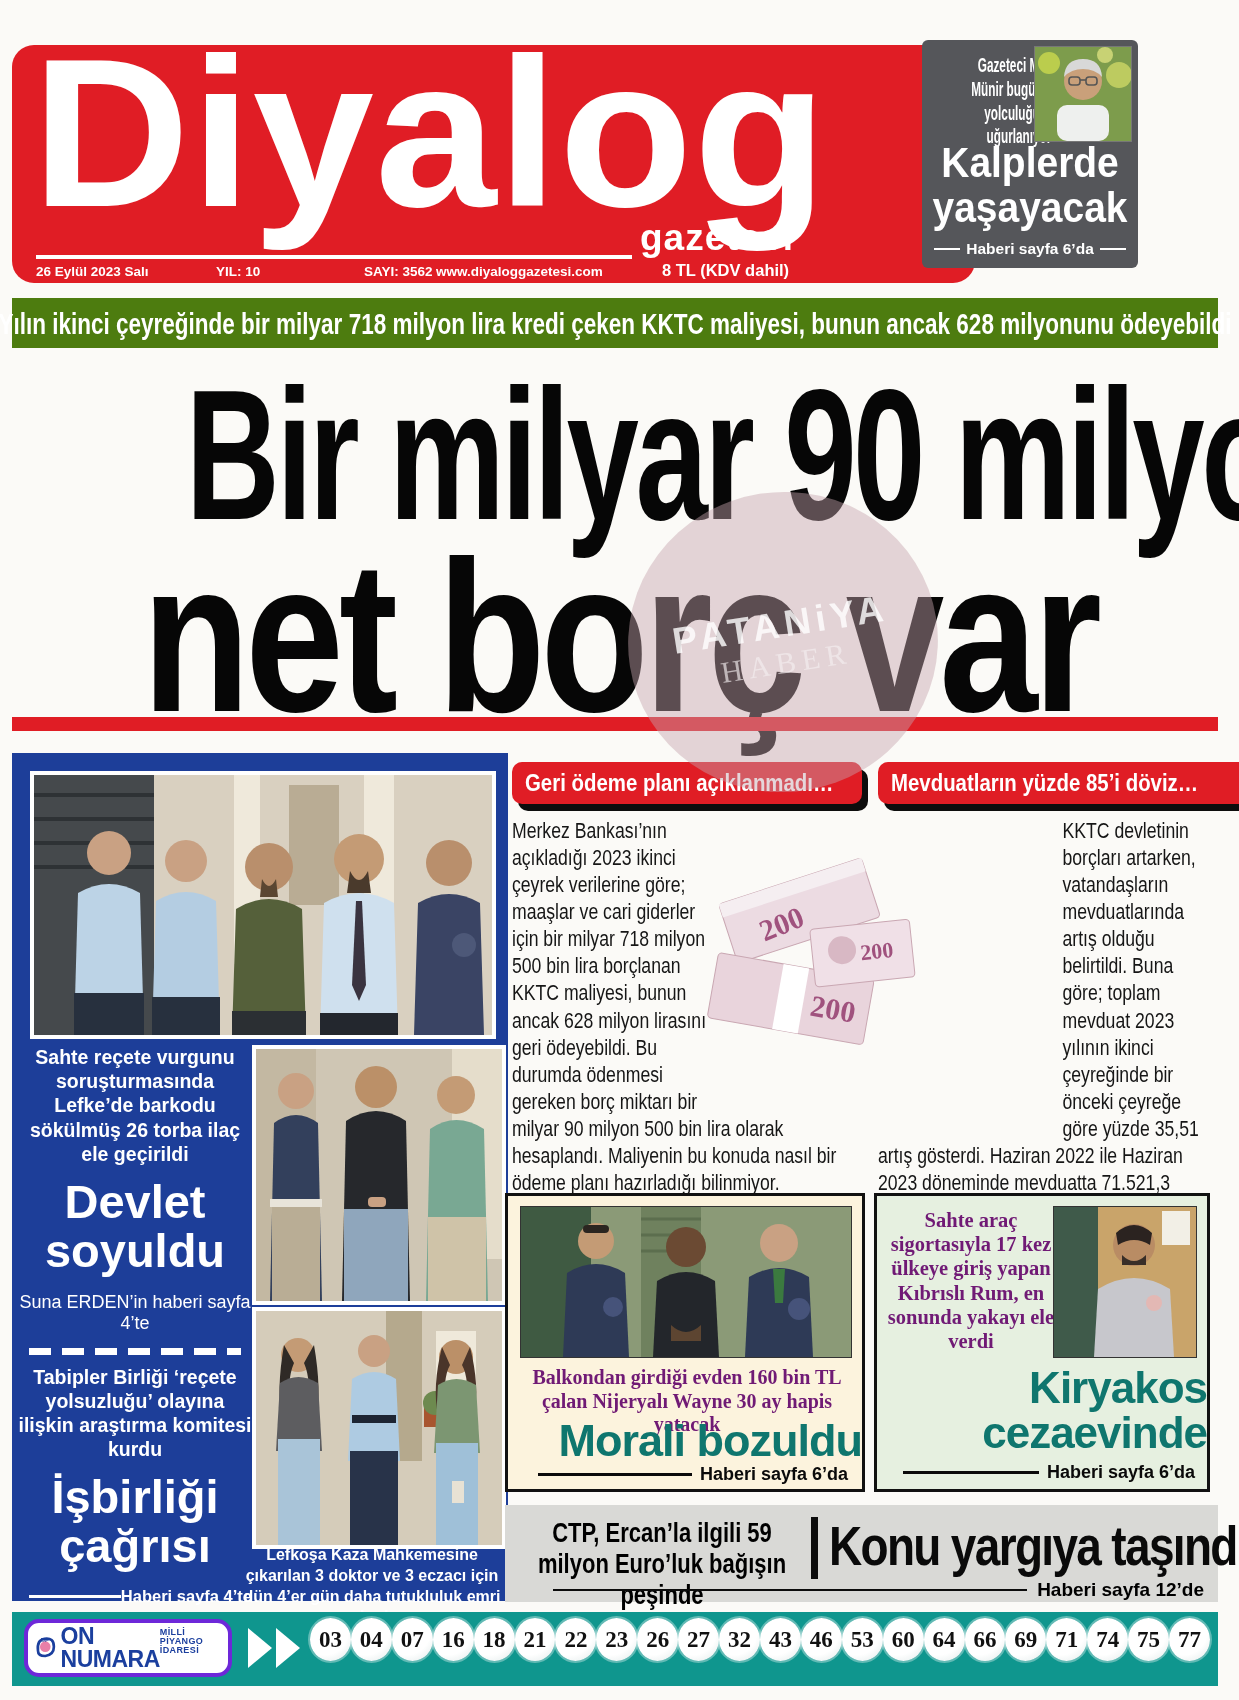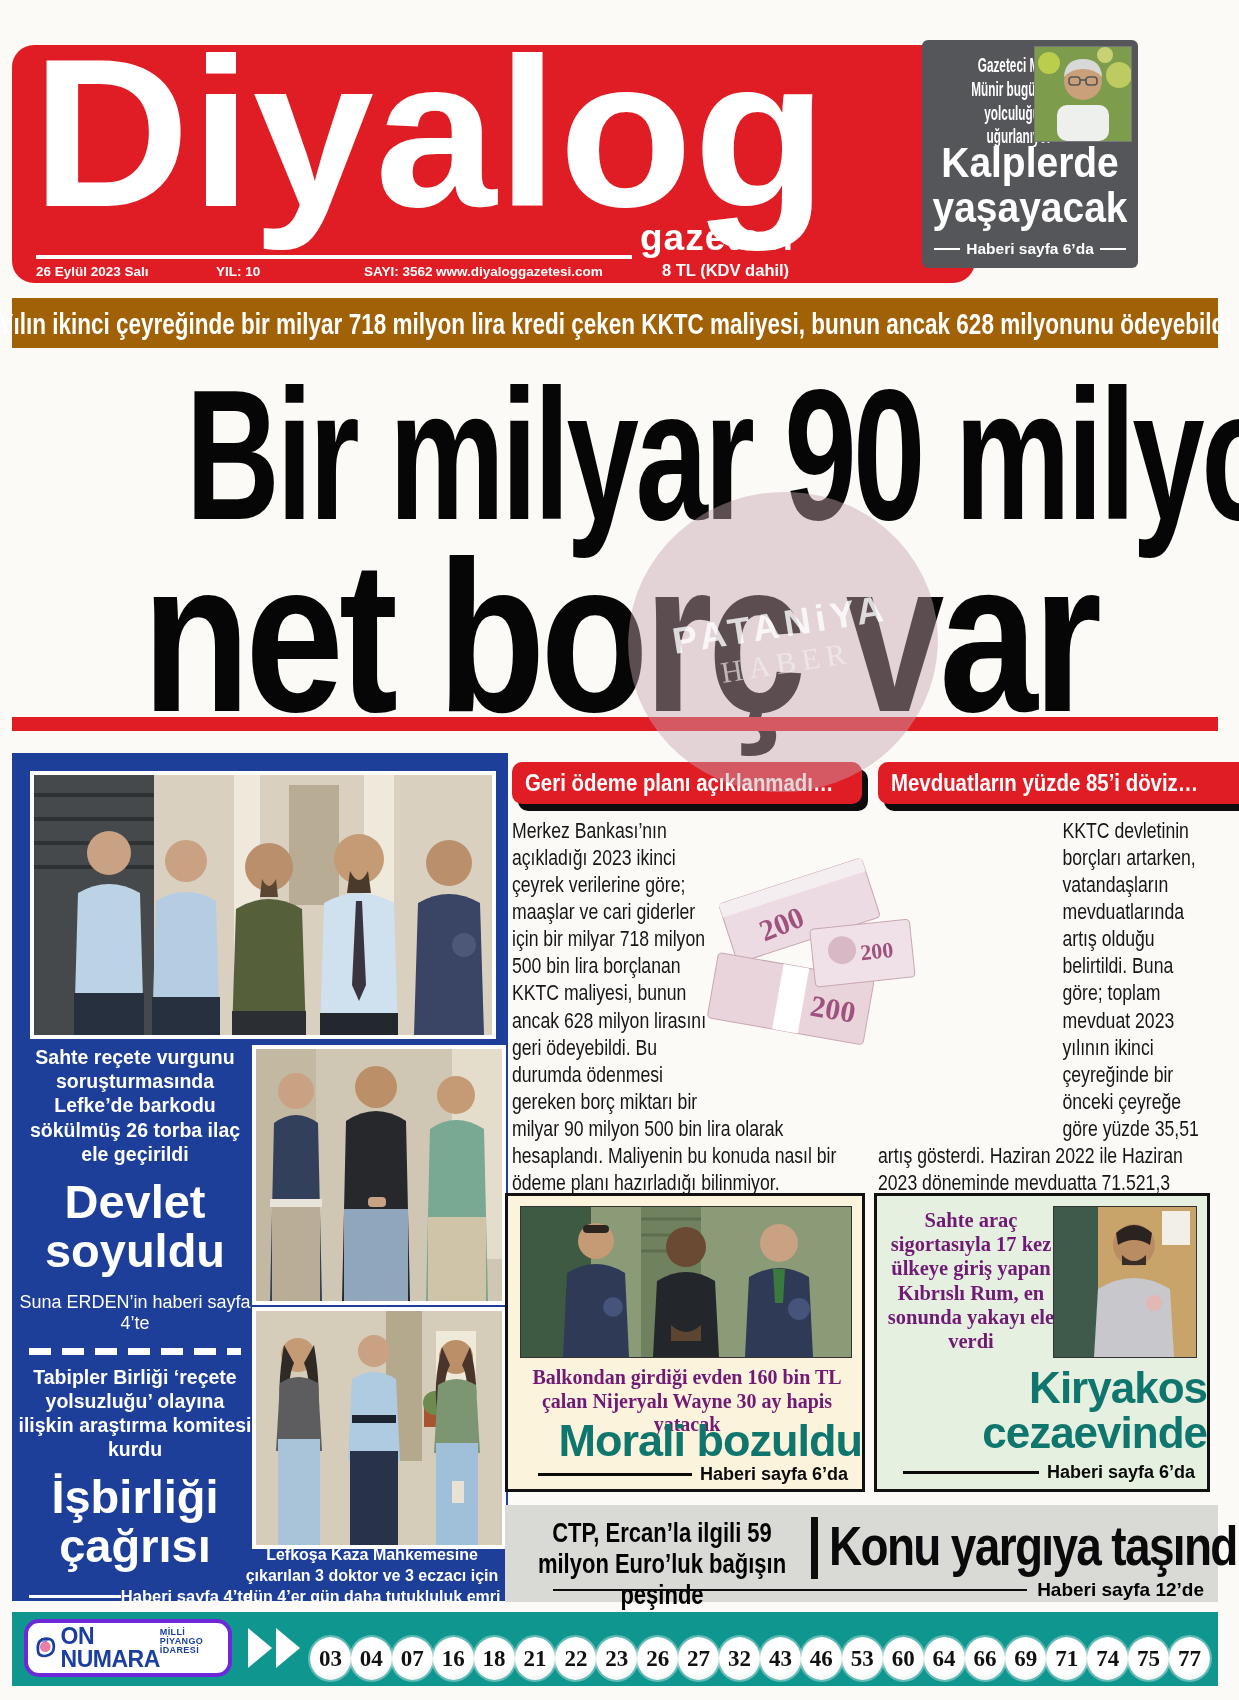--- a/index.html
+++ b/index.html
@@ -19,21 +19,21 @@
   .obit-kicker{position:absolute;left:7px;top:14px;width:112px;color:#fff;font-size:19px;font-weight:bold;
                line-height:1.2;text-align:center;}
   .obit-kicker>span{display:inline-block;width:180px;transform:scale(0.62,1.05);transform-origin:center top;}
   .obit-photo{position:absolute;right:6px;top:6px;width:96px;height:94px;border:1px solid #777;}
   .obit-head{position:absolute;left:0;top:102px;width:216px;text-align:center;color:#fff;font-weight:bold;
              font-size:41px;line-height:1.04;transform:scale(0.95,1.05);}
   .obit-ref{position:absolute;left:0;top:200px;width:216px;display:flex;align-items:center;justify-content:center;
             gap:6px;color:#fff;font-size:15.5px;font-weight:bold;}
   .obit-ref i{display:block;width:26px;height:2px;background:#fff;}
   
-  .topstrip{position:absolute;left:12px;top:298px;width:1206px;height:50px;background:#a16207;
+  .topstrip{position:absolute;left:12px;top:298px;width:1206px;height:50px;background:#4d7c0f;
             display:flex;align-items:center;justify-content:center;}
   .topstrip span{color:#fff;font-weight:bold;font-size:25px;white-space:nowrap;transform:scale(0.9,1.18);}
   .hl{position:absolute;left:0;width:1239px;text-align:center;font-weight:bold;color:#060606;line-height:1;white-space:nowrap;}
   .hl1{top:362px;font-size:186px;letter-spacing:-5px;transform:scale(0.70,1.0);}
   .hl2{top:528px;font-size:216px;letter-spacing:-6px;transform:scale(0.82,1.0);}
   .redrule{position:absolute;left:12px;top:717px;width:1206px;height:14px;background:#e01d25;}
   .watermark{position:absolute;left:628px;top:492px;width:310px;height:300px;border-radius:50%;
              background:rgba(198,164,174,0.45);z-index:40;pointer-events:none;display:flex;flex-direction:column;
              align-items:center;justify-content:center;transform:rotate(-9deg);}
   .wm1{font-size:37px;font-weight:bold;letter-spacing:5px;color:rgba(255,255,255,0.8);}
@@ -83,21 +83,21 @@
   .ctp-ref i{display:block;flex:1;height:2.5px;background:#0c0c0c;}
   
   .lotto{position:absolute;left:12px;top:1612px;width:1206px;height:74px;background:#0f968e;}
   .lg-box{position:absolute;left:12px;top:7px;width:208px;height:58px;background:#fff;border-radius:15px;
           border:4px solid #6d28d9;display:flex;align-items:center;padding-left:6px;box-sizing:border-box;gap:4px;}
   .lg-txt{display:flex;flex-direction:row;line-height:1;}
   .lg-brand{color:#1b3f9e;font-size:23px;font-weight:bold;letter-spacing:-0.5px;}
   .lg-org{color:#1b3f9e;font-size:9px;font-weight:bold;margin-top:3px;letter-spacing:0.4px;}
   .chev{position:absolute;top:16px;width:0;height:0;border-top:20px solid transparent;
         border-bottom:20px solid transparent;border-left:24px solid #fff;}
-  .balls{position:absolute;left:298px;right:8px;top:25px;display:flex;justify-content:space-between;align-items:flex-end;}
+  .balls{position:absolute;left:298px;right:8px;top:6px;display:flex;justify-content:space-between;align-items:flex-end;}
   .ball{width:43px;height:43px;border-radius:50%;background:radial-gradient(circle at 35% 30%,#ffffff 60%,#dfe8e8);
         display:flex;align-items:center;justify-content:center;font-family:"Liberation Serif",serif;
         font-weight:bold;font-size:23px;color:#111;box-shadow:0 0 0 2px rgba(255,255,255,0.35);}
 </style>
 </head>
 <body>
 
 <div class="page">
 
   <header class="mast-box">

